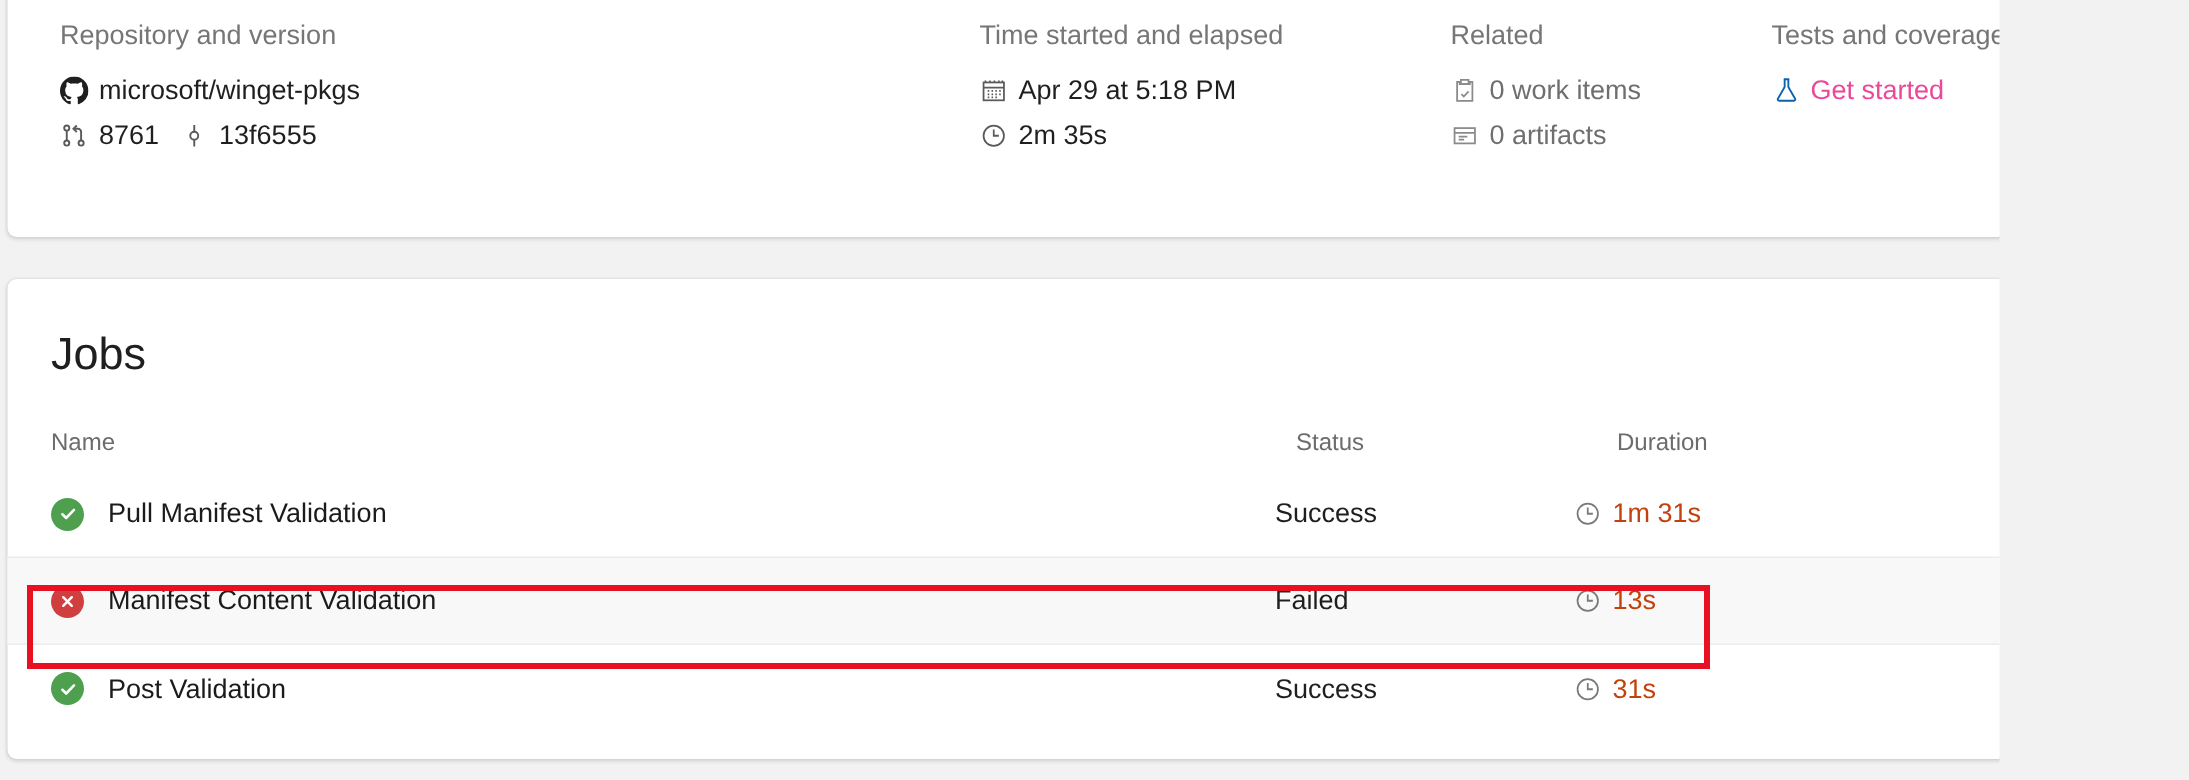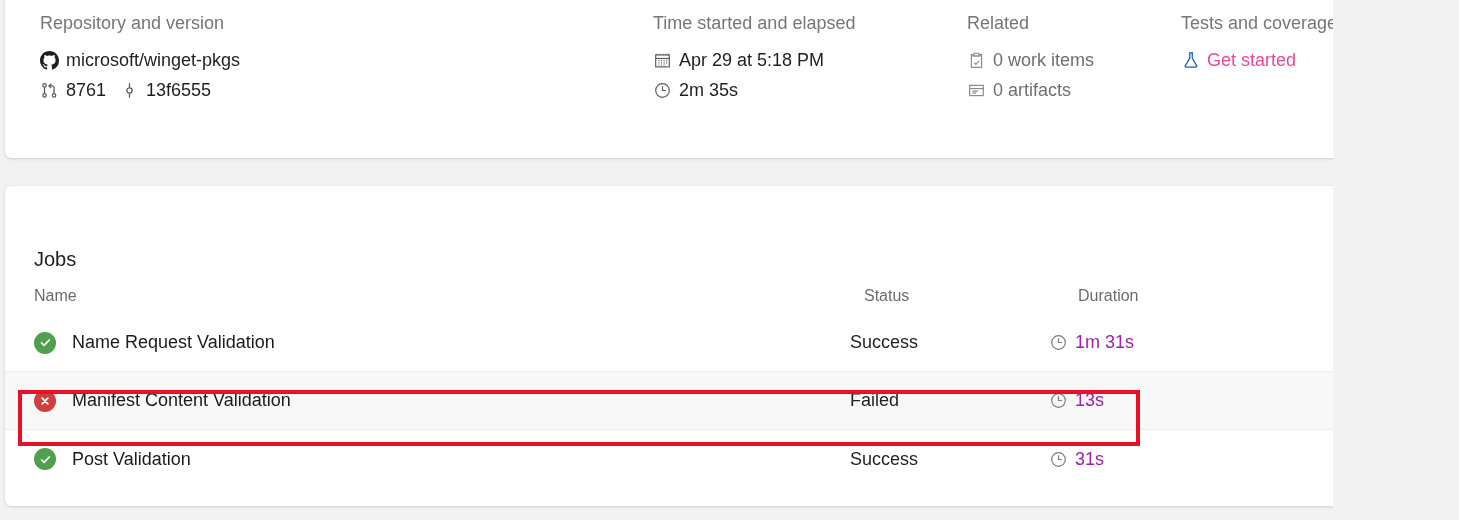--- a/index.html
+++ b/index.html
@@ -64,24 +64,23 @@
     text-decoration: none;
     cursor: pointer;
   }
   #col-tests .col-label { color: #767676; }
   .tests-row .ico { color: #0a62b0; }
 
   
   .jobs-title {
     position: absolute;
     left: 29px; top: 34px;
-    font-size: 20px;
+    font-size: 30px;
     color: #1f1f1f;
     font-weight: 400;
-    margin-top: 28px;
   }
 
   .table { position: absolute; left: 0; top: 92px; width: 100%; }
   .thead {
     display: flex;
     align-items: center;
     height: 36px;
     color: #6c6c6c;
     font-size: 16px;
     gap: 14px;
@@ -110,21 +109,21 @@
     display: inline-flex;
     align-items: center;
     justify-content: center;
     margin-right: 16px;
   }
   .status-ico.success { background: #4e9f4e; }
   .status-ico.failed  { background: #cf3f3f; }
   .status-ico svg { display: block; }
   .job-name { font-size: 18px; color: #1b1b1b; }
   .dur-ico { color: #7a7a7a; display: inline-flex; align-items: center; }
-  .dur-text { color: #a21caf; font-size: 18px; }
+  .dur-text { color: #c2410c; font-size: 18px; }
 
   
   #annotation-box {
     position: absolute;
     left: 18px;
     top: 390px;
     width: 1122px;
     height: 56px;
     border: 4px solid #e81123;
     pointer-events: none;
@@ -258,21 +257,21 @@
         <div class="c-duration">Duration</div>
       </div>
 
       <div class="tr">
         <div class="c-name">
           <span class="status-ico success">
             <svg width="13" height="13" viewBox="0 0 16 16" fill="none" stroke="#ffffff" stroke-width="2.1" stroke-linecap="round" stroke-linejoin="round" aria-hidden="true">
               <path d="M3.2 8.4l3.1 3.1 6.4-6.6"></path>
             </svg>
           </span>
-          <span class="job-name">Name Request Validation</span>
+          <span class="job-name">Pull Manifest Validation</span>
         </div>
         <div class="c-status">Success</div>
         <div class="c-duration">
           <span class="dur-ico">
             <svg width="17" height="17" viewBox="0 0 16 16" fill="none" stroke="#7a7a7a" stroke-width="1.1" aria-hidden="true">
               <circle cx="8" cy="8" r="6.4"></circle>
               <path d="M8 4.1V8h3.2"></path>
             </svg>
           </span>
           <span class="dur-text">1m 31s</span>

